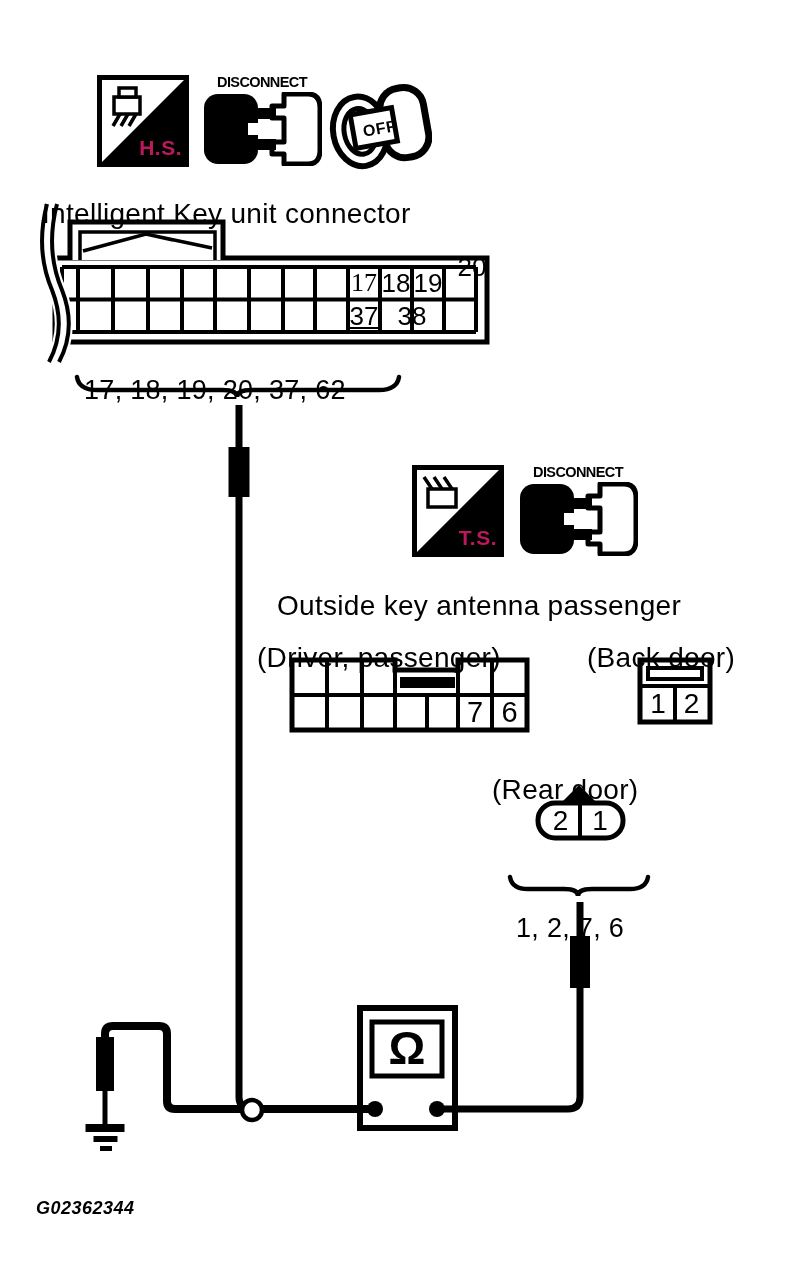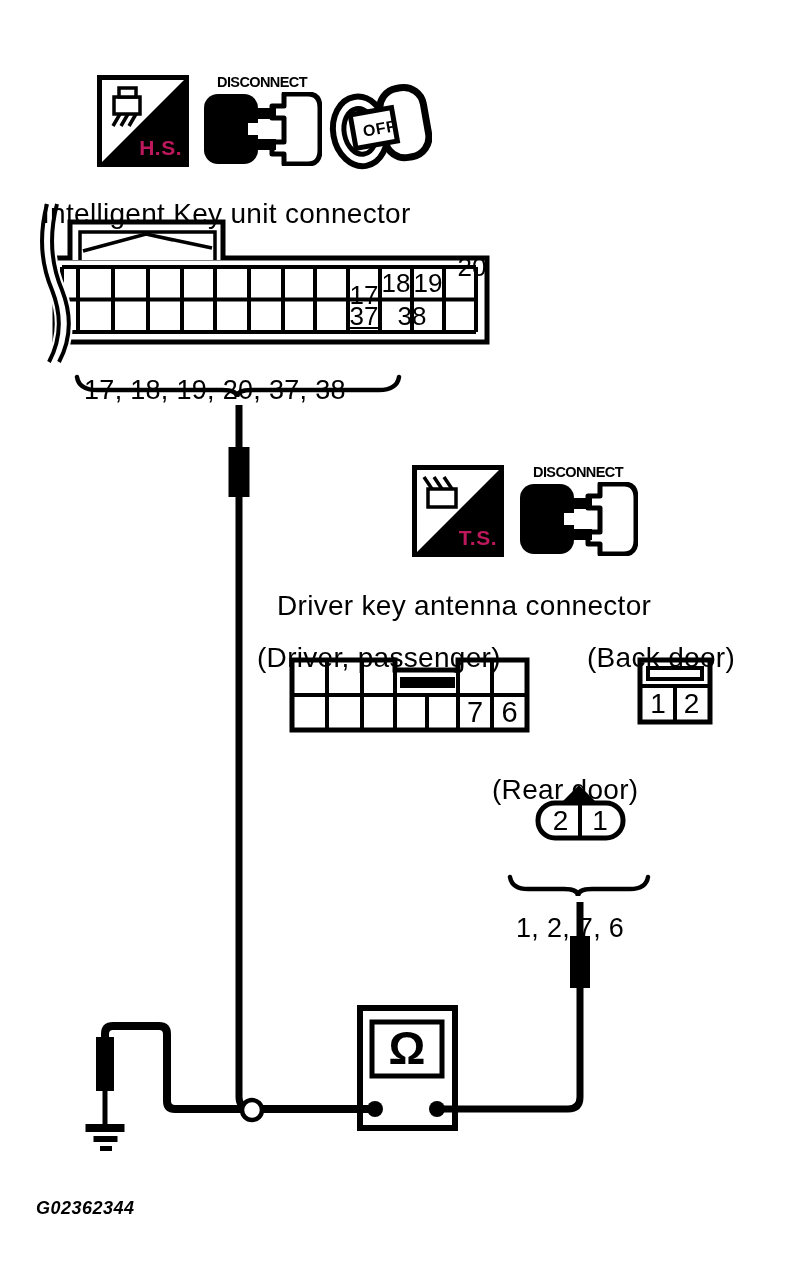--- a/index.html
+++ b/index.html
@@ -177,35 +177,35 @@
       <rect x="2" y="2" width="54" height="70" rx="14" fill="#000"></rect>
       <rect x="50" y="16" width="24" height="11" fill="#000"></rect>
       <rect x="50" y="47" width="24" height="11" fill="#000"></rect>
       <rect x="46" y="31" width="18" height="12" fill="#fff"></rect>
     </g>
   </svg>
 </div>
 
 <div class="label t28" style="left:42px; top:174px;">Intelligent Key unit connector</div>
 
-<div class="label t27" style="left:84px; top:351px;">17, 18, 19, 20, 37, 38</div>
-
-<div class="label t28" style="left:277px; top:566px;">Driver key antenna connector</div>
+<div class="label t27" style="left:84px; top:351px;">17, 18, 19, 20, 37, 62</div>
+
+<div class="label t28" style="left:277px; top:566px;">Outside key antenna passenger</div>
 
 <div class="label t28" style="left:257px; top:618px;">(Driver, passenger)</div>
 
 <div class="label t28" style="left:587px; top:618px;">(Back door)</div>
 
 <div class="label t28" style="left:492px; top:750px;">(Rear door)</div>
 
 <div class="label t27" style="left:516px; top:889px;text-align:center;">1, 2, 7, 6</div>
 
 <div class="label figid" style="left:36px; top:1174px;">G02362344</div>
 
-<span class="pin pin26" style="left:348px; top:280px; width:32px; height:30px;">17</span>
+<span class="pin pin26" style="left:348px; top:268px; width:32px; height:30px;font-family:Liberation Serif, serif;">17</span>
 <span class="pin pin26" style="left:380px; top:268px; width:32px; height:30px;">18</span>
 <span class="pin pin26" style="left:412px; top:268px; width:32px; height:30px;">19</span>
 <span class="pin pin26" style="left:444px; top:252px; width:32px; height:30px;margin-left:12px;">20</span>
 <span class="pin pin26" style="left:348px; top:301px; width:32px; height:30px;text-decoration:underline;">37</span>
 <span class="pin pin26" style="left:396px; top:301px; width:32px; height:30px;text-align:right;">38</span>
 
 <span class="pin pin29" style="left:458px; top:697px; width:34px; height:31px;">7</span>
 <span class="pin pin29" style="left:492px; top:697px; width:35px; height:31px;">6</span>
 
 <span class="pin pin28" style="left:641px; top:688px; width:34px; height:32px;">1</span>

